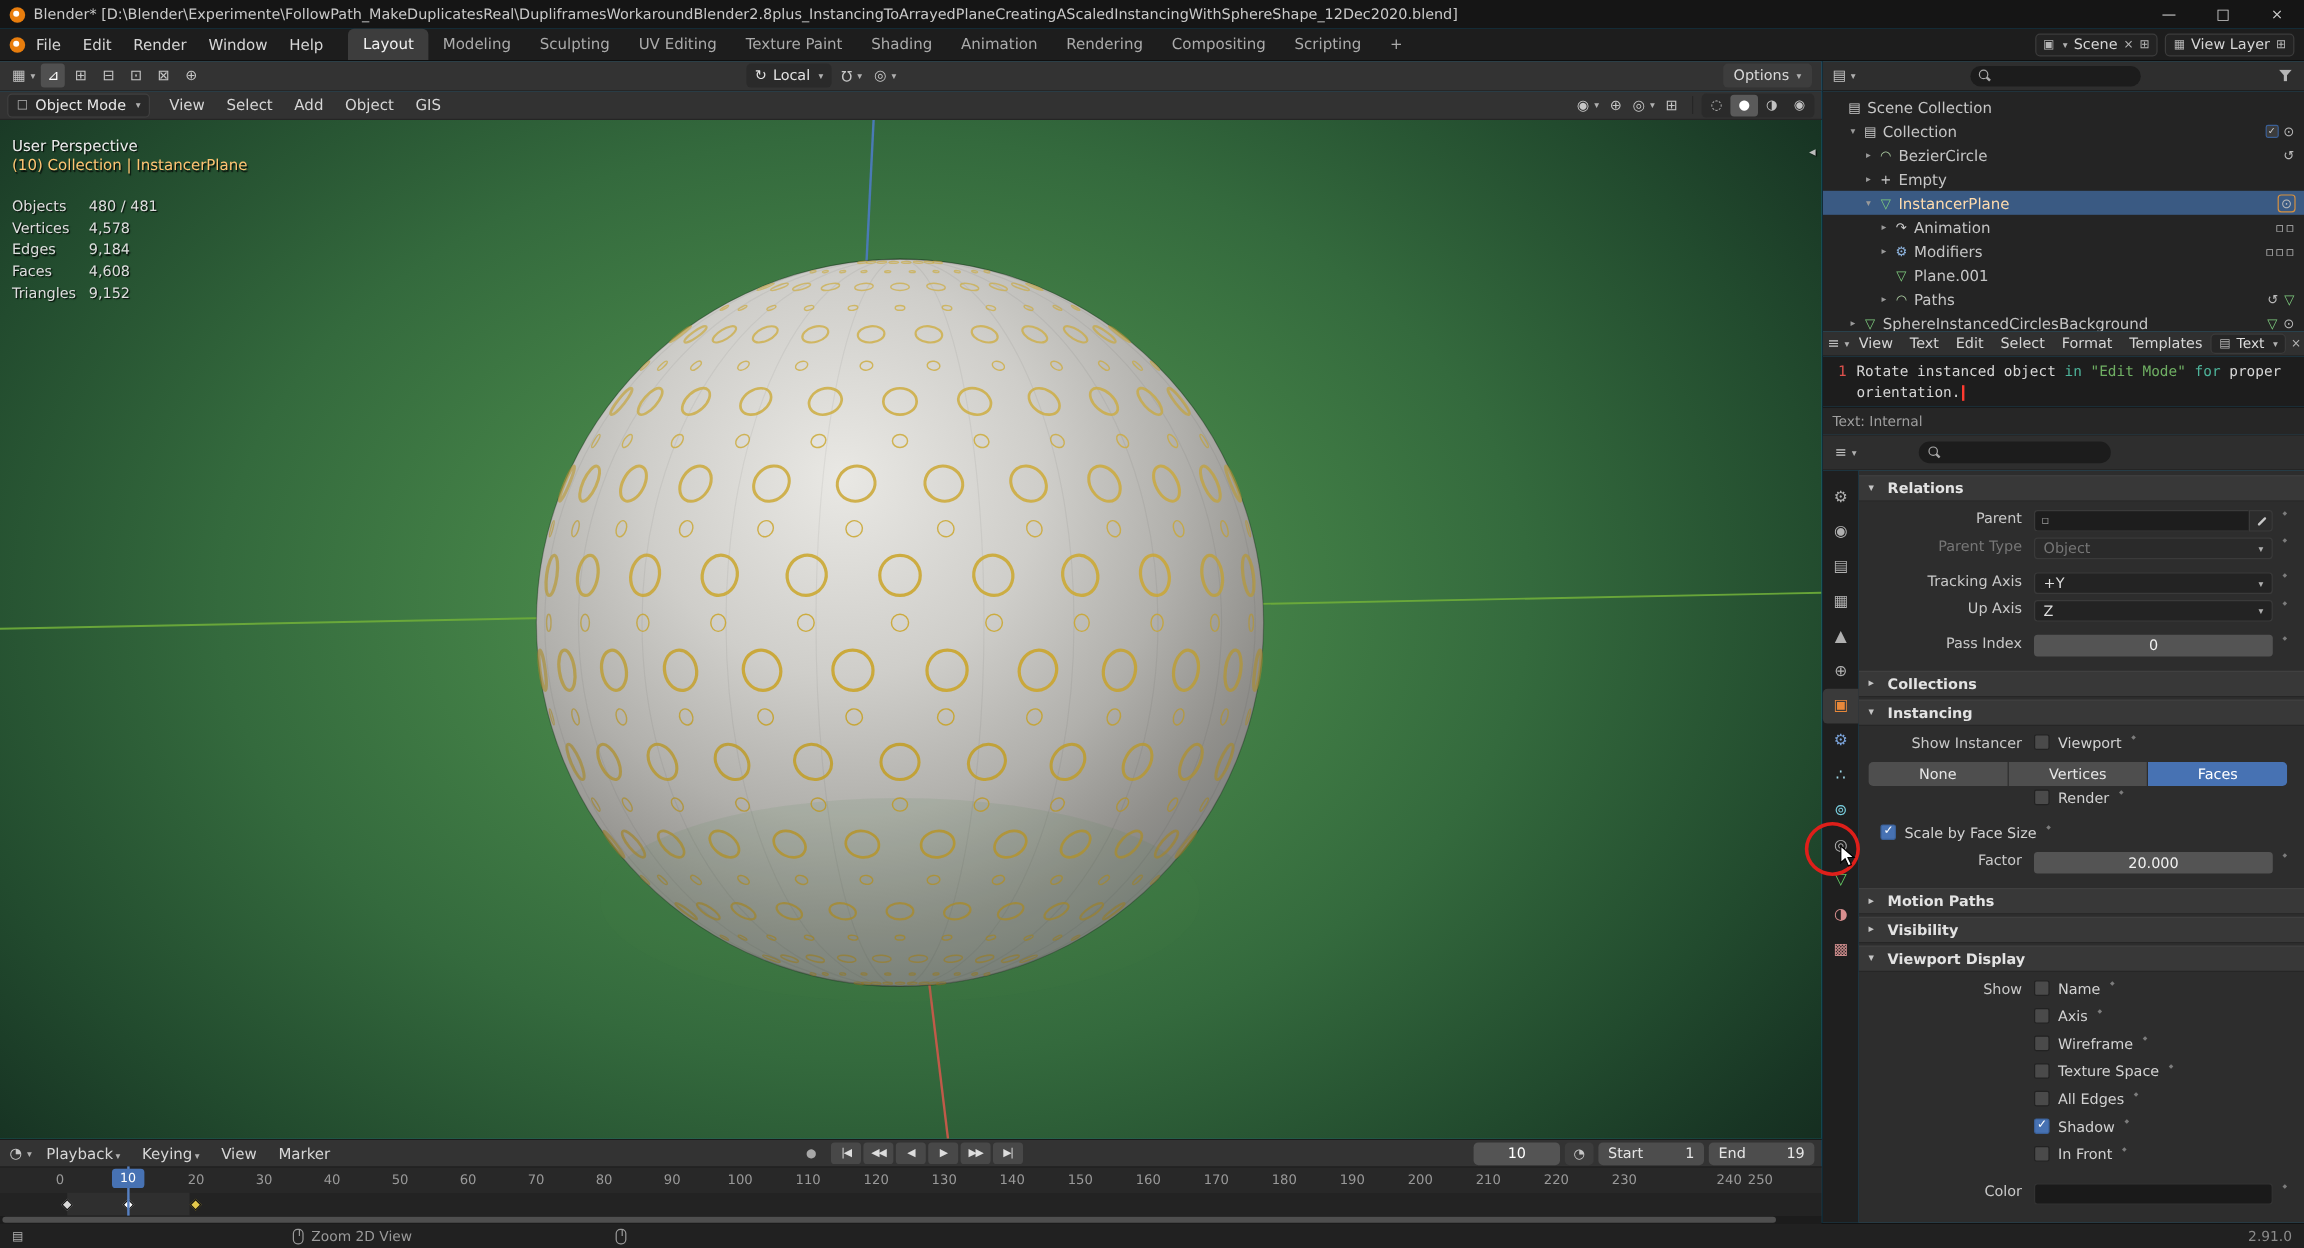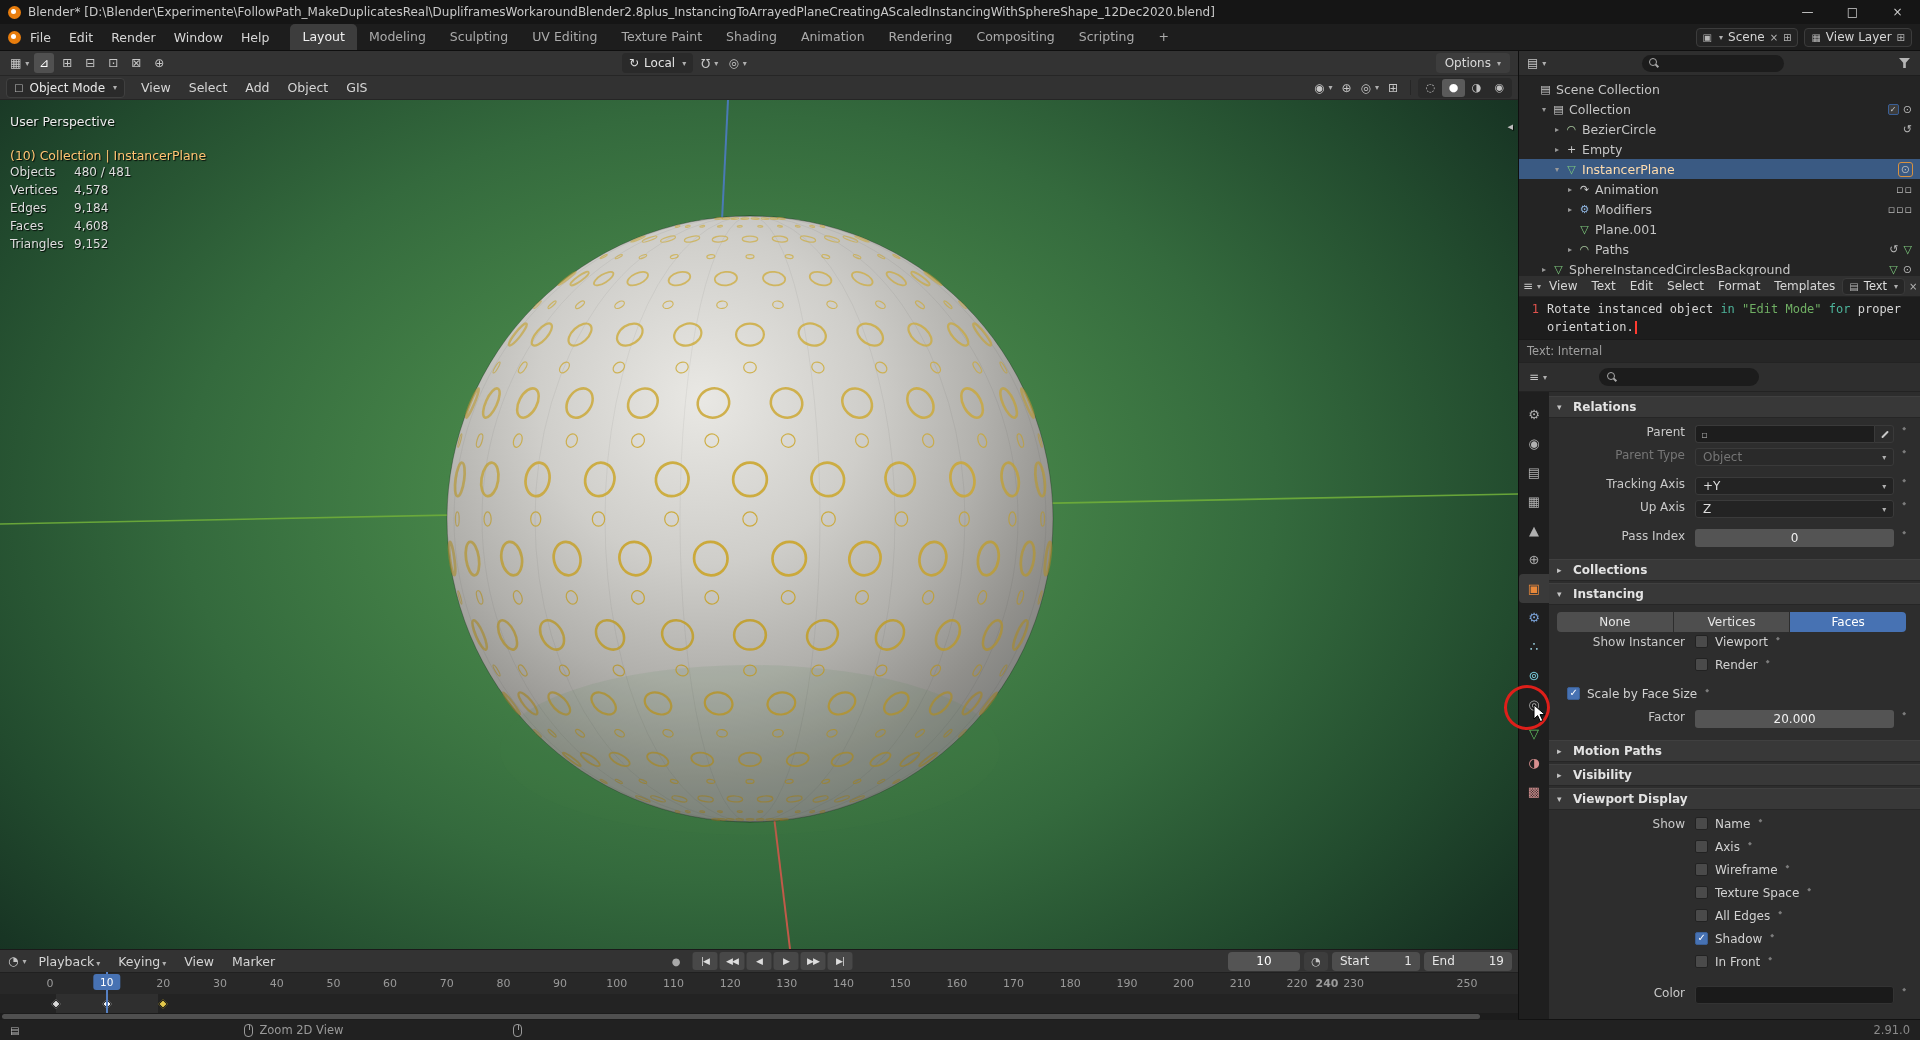--- a/index.html
+++ b/index.html
@@ -46,21 +46,21 @@
   .vph-right { margin-left:auto; display:flex; align-items:center; gap:2px; }
   .vdivider { width:1px; height:15px; background:#262626; margin:0 5px; }
   .shade-group { display:flex; background:#2a2a2a; border-radius:4px; padding:1px; }
   .shade-btn { width:23px; height:18px; display:flex; align-items:center; justify-content:center; color:#c2c2c2; font-size:11px; border-radius:3px; }
   .shade-btn.active { background:#5a5a5a; color:#fff; }
   .vp-canvas { flex:1; position:relative; overflow:hidden;
     background: radial-gradient(ellipse 1050px 740px at 48% 47%, #55924e 0%, #478649 24%, #346a3d 52%, #224b2e 76%, #183524 91%, #142a1e 100%); }
   .vp-canvas svg.scene { position:absolute; left:0; top:0; }
   .vp-overlay-left { position:absolute; top:14px; left:10px; font-size:12.5px; text-shadow:1px 1px 1px rgba(0,0,0,.85); }
   .vp-view-label { color:#ececec; }
-  .vp-context { color:#ffc473; margin-top:19px; }
+  .vp-context { color:#ffc473; margin-top:1px; }
   .vp-stats { position:absolute; top:63px; left:10px; font-size:12px; color:#dedede; text-shadow:1px 1px 1px rgba(0,0,0,.85); line-height:18px; }
   .vp-stats .sl { display:inline-block; width:64px; }
   .vp-collapse { position:absolute; right:5px; top:20px; color:#bdbdbd; font-size:11px; text-shadow:1px 1px 1px rgba(0,0,0,.8); }
 
   
   .timeline { height:70px; background:#333; border-top:1px solid #1a1a1a; }
   .tl-header { height:22px; display:flex; align-items:center; padding:0 6px; gap:1px; font-size:12px; position:relative; }
   .tl-menus { display:flex; }
   .transport { position:absolute; left:50%; top:2px; transform:translateX(-50%); display:flex; gap:2px; align-items:center; }
   .tbtn { min-width:25px; height:18px; background:#484848; display:flex; align-items:center; justify-content:center; font-size:9px; color:#ddd; border-radius:3px; letter-spacing:-1px; }
@@ -625,21 +625,21 @@
               <span class="fr-label" style="left: 843.52px;">140</span>
               <span class="fr-label" style="left: 900.2px;">150</span>
               <span class="fr-label" style="left: 956.88px;">160</span>
               <span class="fr-label" style="left: 1013.56px;">170</span>
               <span class="fr-label" style="left: 1070.24px;">180</span>
               <span class="fr-label" style="left: 1126.92px;">190</span>
               <span class="fr-label" style="left: 1183.6px;">200</span>
               <span class="fr-label" style="left: 1240.28px;">210</span>
               <span class="fr-label" style="left: 1296.96px;">220</span>
               <span class="fr-label" style="left: 1353.64px;">230</span>
-              <span class="fr-label" style="left: 1327px; font-weight: bold;">240</span>
+              <span class="fr-label" style="left: 1441px;">240</span>
               <span class="fr-label" style="left: 1467px;">250</span>
             </div>
           <div class="tl-track" id="tl-track">
               <div class="range-band" style="left: 55.668px; width: 102.024px;"></div>
               <div class="kf" style="left: 55.668px; background: rgb(216, 216, 216);"></div>
               <div class="kf" style="left: 106.68px; background: rgb(255, 255, 255);"></div>
               <div class="kf" style="left: 163.36px; background: rgb(227, 200, 75);"></div>
             </div>
           <div class="tl-scroll">
               <div class="tl-scrollbar"></div>
@@ -869,31 +869,31 @@
           <div class="psection">
             <span class="psec-arrow">▸</span>
             <span>Collections</span>
           </div>
 
           <div class="psection">
             <span class="psec-arrow">▾</span>
             <span>Instancing</span>
           </div>
           <div class="pbody">
+            <div class="prow dotted">
+              <span class="plabel">Show Instancer</span>
+              <span class="cb"></span>
+              <span class="cblabel">Viewport</span>
+            </div>
             <div class="prow">
               <div class="seg">
                 <span class="seg-btn">None</span>
                 <span class="seg-btn">Vertices</span>
                 <span class="seg-btn active">Faces</span>
               </div>
-            </div>
-            <div class="prow dotted">
-              <span class="plabel">Show Instancer</span>
-              <span class="cb"></span>
-              <span class="cblabel">Viewport</span>
             </div>
             <div class="prow dotted">
               <span class="plabel"></span>
               <span class="cb"></span>
               <span class="cblabel">Render</span>
             </div>
             <div class="prow dotted gap6" style="padding-left:18px">
               <span class="cb checked"></span>
               <span class="cblabel">Scale by Face Size</span>
             </div>

